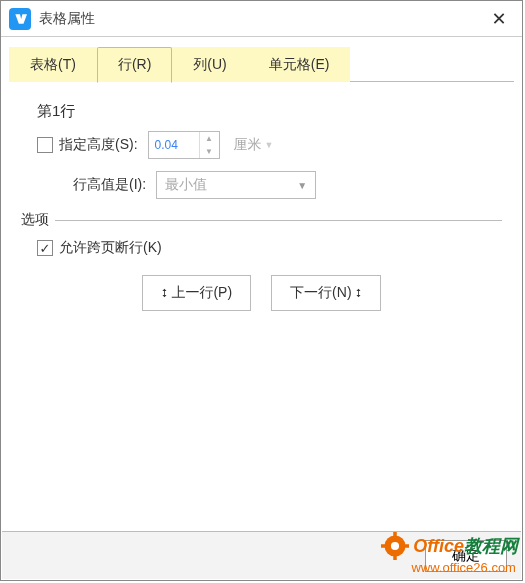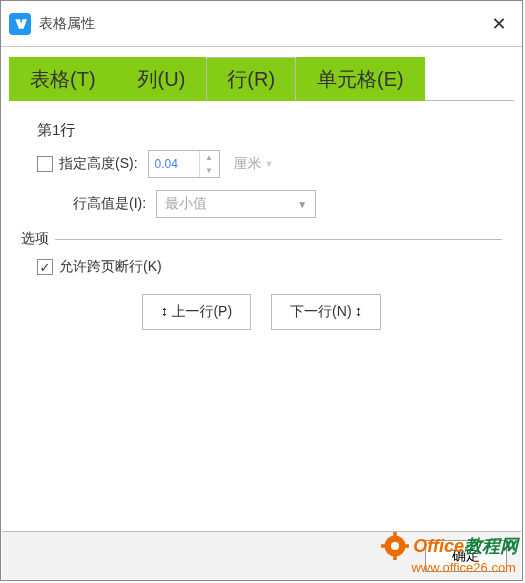--- a/index.html
+++ b/index.html
@@ -15,21 +15,21 @@
     overflow: hidden;
   }
   .window {
     border: 1px solid #888;
     width: 523px;
     height: 581px;
     position: relative;
     background: #fff;
   }
   .titlebar {
-    height: 46px;
+    height: 36px;
     display: flex;
     align-items: center;
     padding: 0 8px;
     border-bottom: 1px solid #ccc;
   }
   .app-icon {
     width: 22px; height: 22px;
     background: #2196F3;
     border-radius: 4px;
     display: flex;
@@ -62,23 +62,23 @@
     border-bottom: 1px solid #bbb;
     z-index: 0;
   }
   .tab {
     padding: 8px 20px;
     border: 1px solid transparent;
     border-bottom: none;
     position: relative;
     z-index: 1;
     cursor: pointer;
-    font-size: 20px;
-    color: #333;
-    background: #84cc16;
+    font-size: 14px;
+    color: #333;
+    background: #fef9c3;
   }
   .tab.active {
     border-color: #bbb;
     border-bottom: 1px solid #fff;
     margin-bottom: -1px;
     border-radius: 2px 2px 0 0;
   }
   .panel {
     padding: 14px 20px;
   }
@@ -240,22 +240,22 @@
       <svg viewBox="0 0 24 24">
           <path d="M4 4 L12 4 L14 12 L16 4 L24 4 L18 20 L10 20 Z" fill="#fff"></path>
         </svg>
     </div>
     <div class="title-text">表格属性</div>
     <div class="close-btn">✕</div>
   </div>
 
   <div class="tabs">
     <div class="tab">表格(T)</div>
+    <div class="tab active">行(R)</div>
     <div class="tab">列(U)</div>
-    <div class="tab active">行(R)</div>
     <div class="tab">单元格(E)</div>
   </div>
 
   <div class="panel">
 
     <div class="fieldset">
       <div class="row-label-only">第1行</div>
 
       <div class="row">
         <span class="checkbox"></span>

